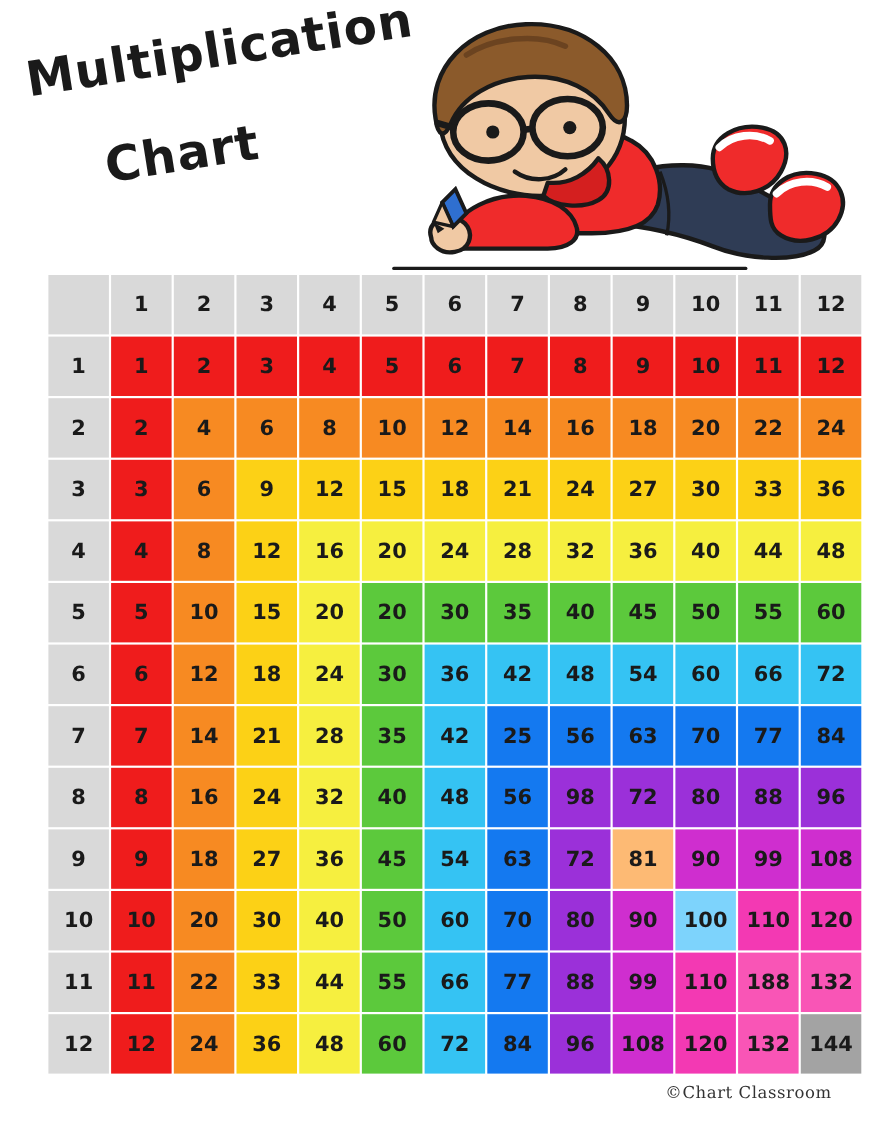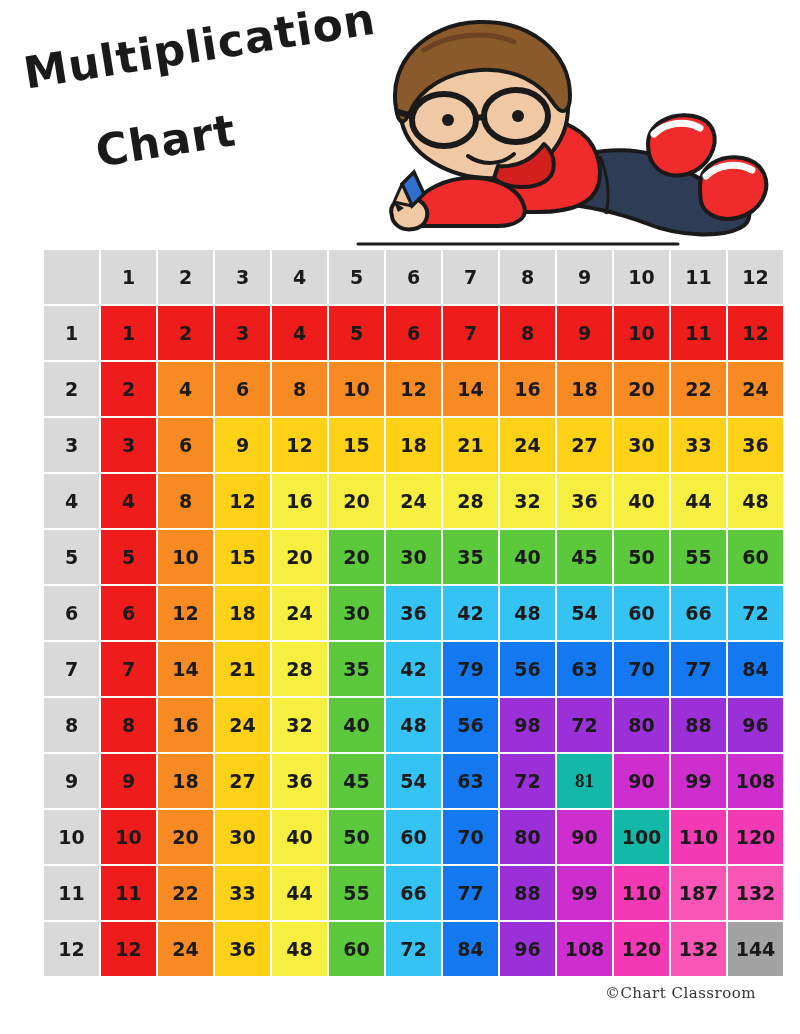--- a/index.html
+++ b/index.html
@@ -267,21 +267,21 @@
           <td style="background: rgb(53, 195, 243);">72</td>
         </tr>
         <tr>
           <th class="hdr">7</th>
           <td style="background: rgb(239, 28, 28);">7</td>
           <td style="background: rgb(247, 138, 34);">14</td>
           <td style="background: rgb(252, 209, 22);">21</td>
           <td style="background: rgb(246, 239, 63);">28</td>
           <td style="background: rgb(92, 201, 60);">35</td>
           <td style="background: rgb(53, 195, 243);">42</td>
-          <td class="cell-white-text" style="background: rgb(20, 121, 240);">79</td>
+          <td class="cell-white-text" style="background: rgb(20, 121, 240);">25</td>
           <td style="background: rgb(20, 121, 240);">56</td>
           <td style="background: rgb(20, 121, 240);">63</td>
           <td style="background: rgb(20, 121, 240);">70</td>
           <td style="background: rgb(20, 121, 240);">77</td>
           <td style="background: rgb(20, 121, 240);">84</td>
         </tr>
         <tr>
           <th class="hdr">8</th>
           <td style="background: rgb(239, 28, 28);">8</td>
           <td style="background: rgb(247, 138, 34);">16</td>
@@ -299,53 +299,53 @@
         <tr>
           <th class="hdr">9</th>
           <td style="background: rgb(239, 28, 28);">9</td>
           <td style="background: rgb(247, 138, 34);">18</td>
           <td style="background: rgb(252, 209, 22);">27</td>
           <td style="background: rgb(246, 239, 63);">36</td>
           <td style="background: rgb(92, 201, 60);">45</td>
           <td style="background: rgb(53, 195, 243);">54</td>
           <td style="background: rgb(20, 121, 240);">63</td>
           <td style="background: rgb(155, 48, 217);">72</td>
-          <td class="cell-white-text" style="background: #14b8a6; font-family: Liberation Serif, serif;">81</td>
+          <td class="cell-white-text" style="background: #fdba74;">81</td>
           <td style="background: rgb(207, 46, 207);">90</td>
           <td style="background: rgb(207, 46, 207);">99</td>
           <td style="background: rgb(207, 46, 207);">108</td>
         </tr>
         <tr>
           <th class="hdr">10</th>
           <td style="background: rgb(239, 28, 28);">10</td>
           <td style="background: rgb(247, 138, 34);">20</td>
           <td style="background: rgb(252, 209, 22);">30</td>
           <td style="background: rgb(246, 239, 63);">40</td>
           <td style="background: rgb(92, 201, 60);">50</td>
           <td style="background: rgb(53, 195, 243);">60</td>
           <td style="background: rgb(20, 121, 240);">70</td>
           <td style="background: rgb(155, 48, 217);">80</td>
           <td style="background: rgb(207, 46, 207);">90</td>
-          <td class="cell-white-text" style="background: #14b8a6;">100</td>
+          <td class="cell-white-text" style="background: #7dd3fc;">100</td>
           <td style="background: rgb(243, 57, 179);">110</td>
           <td style="background: rgb(243, 57, 179);">120</td>
         </tr>
         <tr>
           <th class="hdr">11</th>
           <td style="background: rgb(239, 28, 28);">11</td>
           <td style="background: rgb(247, 138, 34);">22</td>
           <td style="background: rgb(252, 209, 22);">33</td>
           <td style="background: rgb(246, 239, 63);">44</td>
           <td style="background: rgb(92, 201, 60);">55</td>
           <td style="background: rgb(53, 195, 243);">66</td>
           <td style="background: rgb(20, 121, 240);">77</td>
           <td style="background: rgb(155, 48, 217);">88</td>
           <td style="background: rgb(207, 46, 207);">99</td>
           <td style="background: rgb(243, 57, 179);">110</td>
-          <td class="cell-white-text" style="background: rgb(249, 85, 182);">187</td>
+          <td class="cell-white-text" style="background: rgb(249, 85, 182);">188</td>
           <td style="background: rgb(249, 85, 182);">132</td>
         </tr>
         <tr>
           <th class="hdr">12</th>
           <td style="background: rgb(239, 28, 28);">12</td>
           <td style="background: rgb(247, 138, 34);">24</td>
           <td style="background: rgb(252, 209, 22);">36</td>
           <td style="background: rgb(246, 239, 63);">48</td>
           <td style="background: rgb(92, 201, 60);">60</td>
           <td style="background: rgb(53, 195, 243);">72</td>

